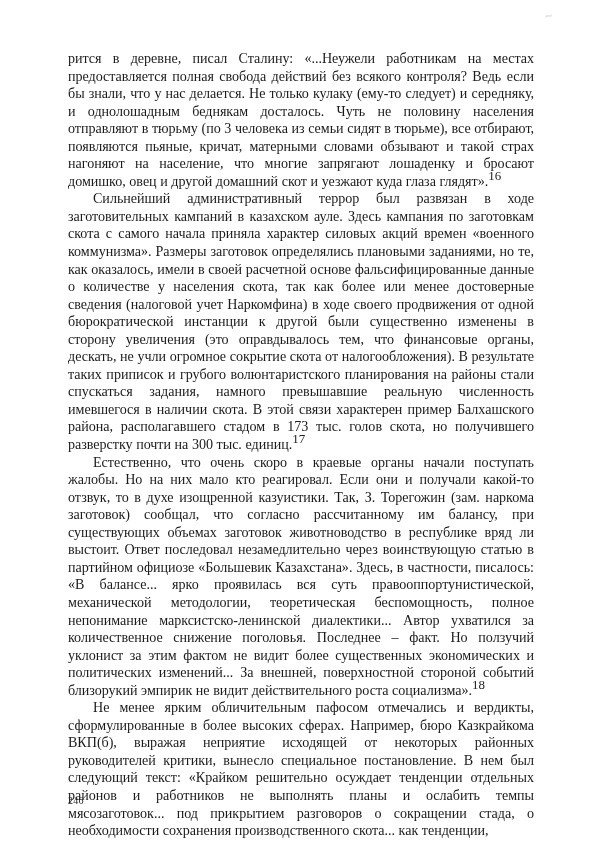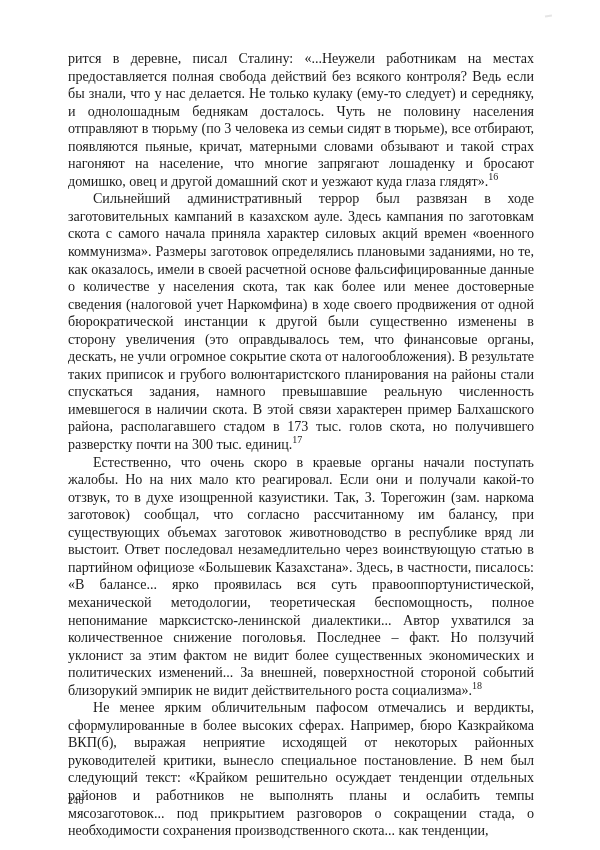--- a/index.html
+++ b/index.html
@@ -41,21 +41,21 @@
     letter-spacing: -0.03px;
     word-spacing: 0.1px;
     
     -webkit-font-smoothing: antialiased;
   }
   p.para.first {
     text-indent: 0;
   }
 
   sup.fn {
-    font-size: 10px;
+    font-size: 13px;
     vertical-align: super;
     line-height: 0;
     color: #232323;
   }
 
   #page-number {
     position: absolute;
     left: 68px;
     top: 795px;
     font-size: 10px;

